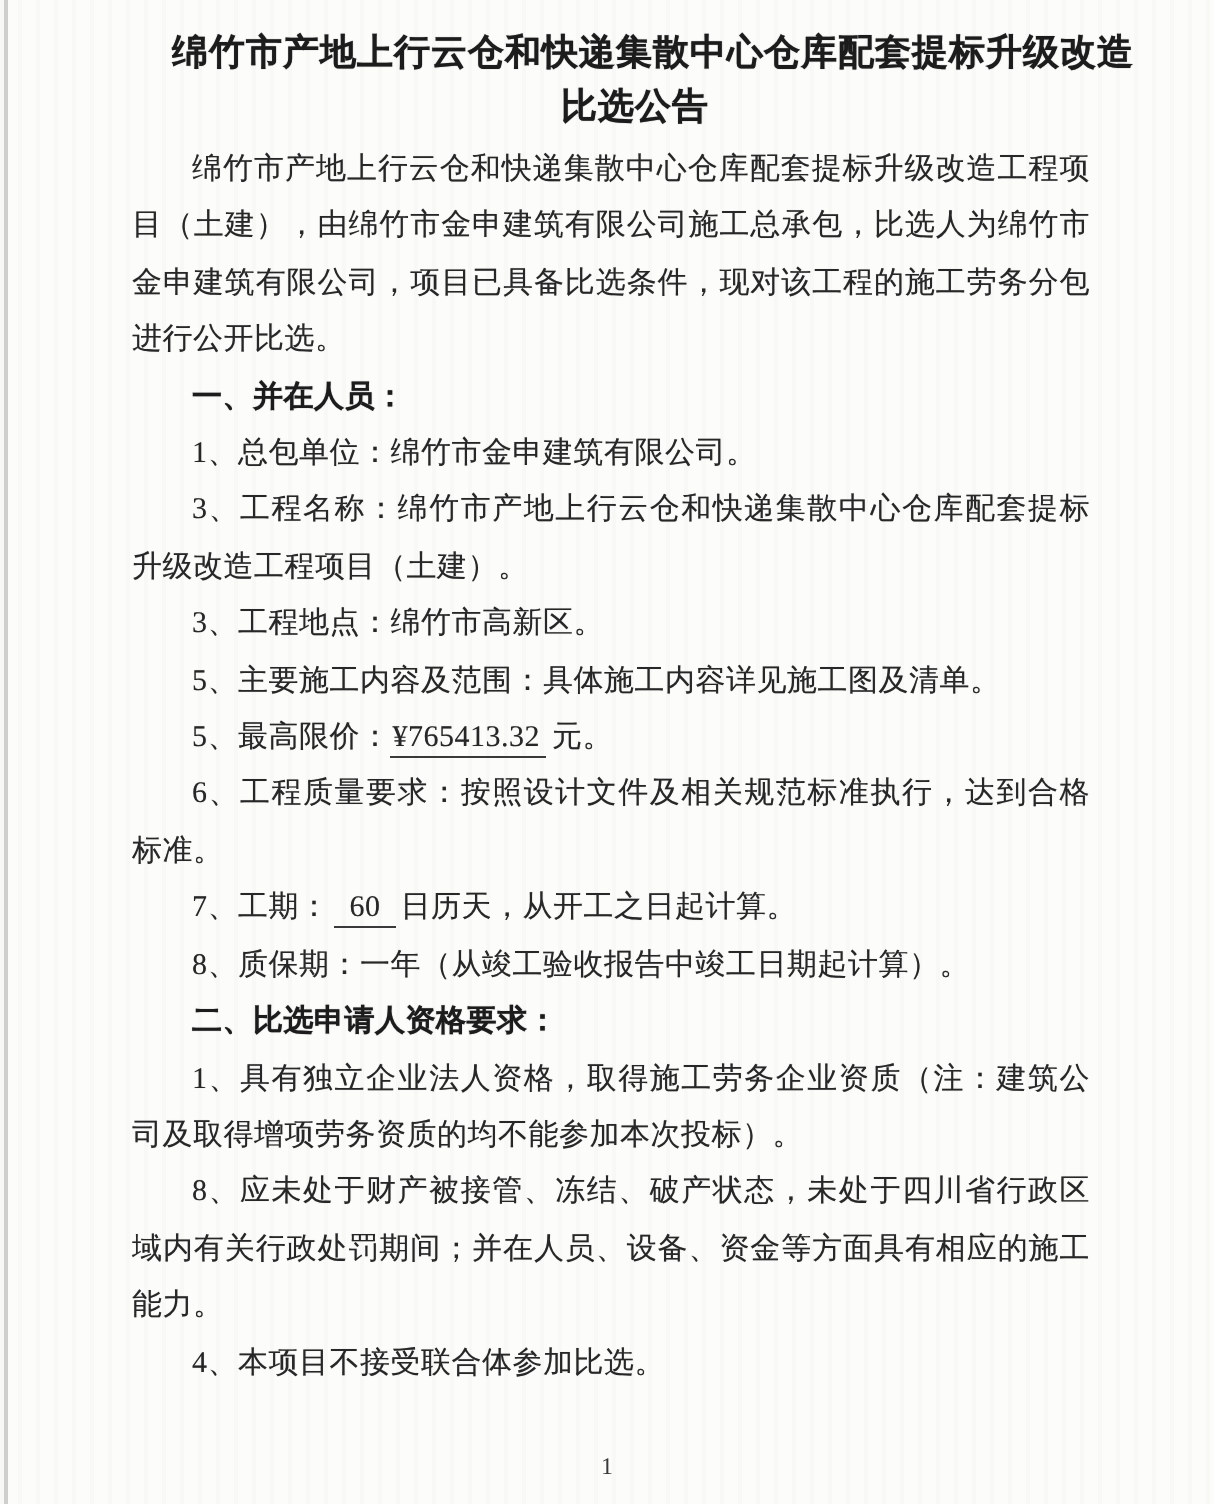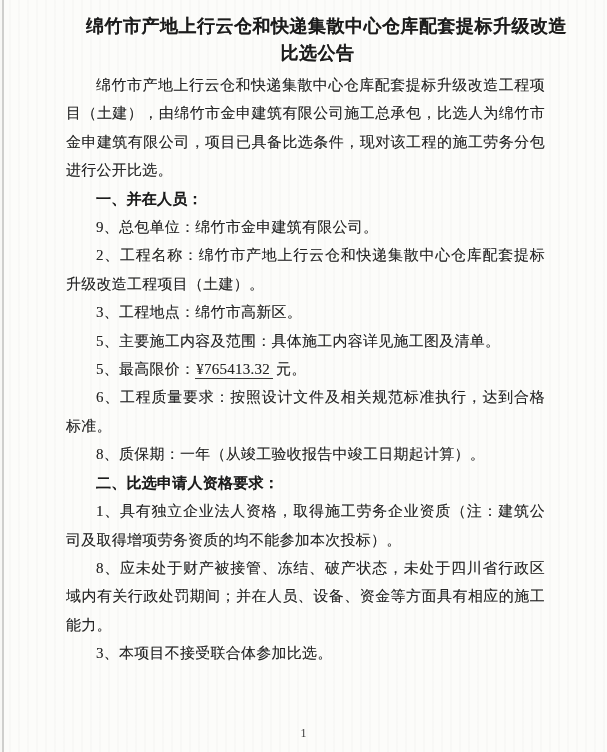--- a/index.html
+++ b/index.html
@@ -90,28 +90,29 @@
 
   <div class="title-block">
     <span class="title-line">绵竹市产地上行云仓和快递集散中心仓库配套提标升级改造</span>
     <span class="title-line">比选公告</span>
   </div>
 
   <div class="doc-body">
     <p class="para">绵竹市产地上行云仓和快递集散中心仓库配套提标升级改造工程项目（土建），由绵竹市金申建筑有限公司施工总承包，比选人为绵竹市金申建筑有限公司，项目已具备比选条件，现对该工程的施工劳务分包进行公开比选。</p>
 
     <p class="para heading">一、并在人员：</p>
-    <p class="para">9、总包单位：绵竹市金申建筑有限公司。</p>
-    <p class="para">2、工程名称：绵竹市产地上行云仓和快递集散中心仓库配套提标升级改造工程项目（土建）。</p>
+    <p class="para">1、总包单位：绵竹市金申建筑有限公司。</p>
+    <p class="para">3、工程名称：绵竹市产地上行云仓和快递集散中心仓库配套提标升级改造工程项目（土建）。</p>
     <p class="para">3、工程地点：绵竹市高新区。</p>
     <p class="para">5、主要施工内容及范围：具体施工内容详见施工图及清单。</p>
     <p class="para"><span>5、最高限价：</span><span class="u-price">¥765413.32</span><span>元。</span></p>
     <p class="para">6、工程质量要求：按照设计文件及相关规范标准执行，达到合格标准。</p>
+    <p class="para"><span>7、工期：</span><span class="u-days">60</span><span>日历天，从开工之日起计算。</span></p>
     <p class="para">8、质保期：一年（从竣工验收报告中竣工日期起计算）。</p>
 
     <p class="para heading">二、比选申请人资格要求：</p>
     <p class="para">1、具有独立企业法人资格，取得施工劳务企业资质（注：建筑公司及取得增项劳务资质的均不能参加本次投标）。</p>
     <p class="para">8、应未处于财产被接管、冻结、破产状态，未处于四川省行政区域内有关行政处罚期间；并在人员、设备、资金等方面具有相应的施工能力。</p>
-    <p class="para">3、本项目不接受联合体参加比选。</p>
+    <p class="para">4、本项目不接受联合体参加比选。</p>
   </div>
 
   <div class="page-footer">1</div>
 </div>
 
 </body></html>

